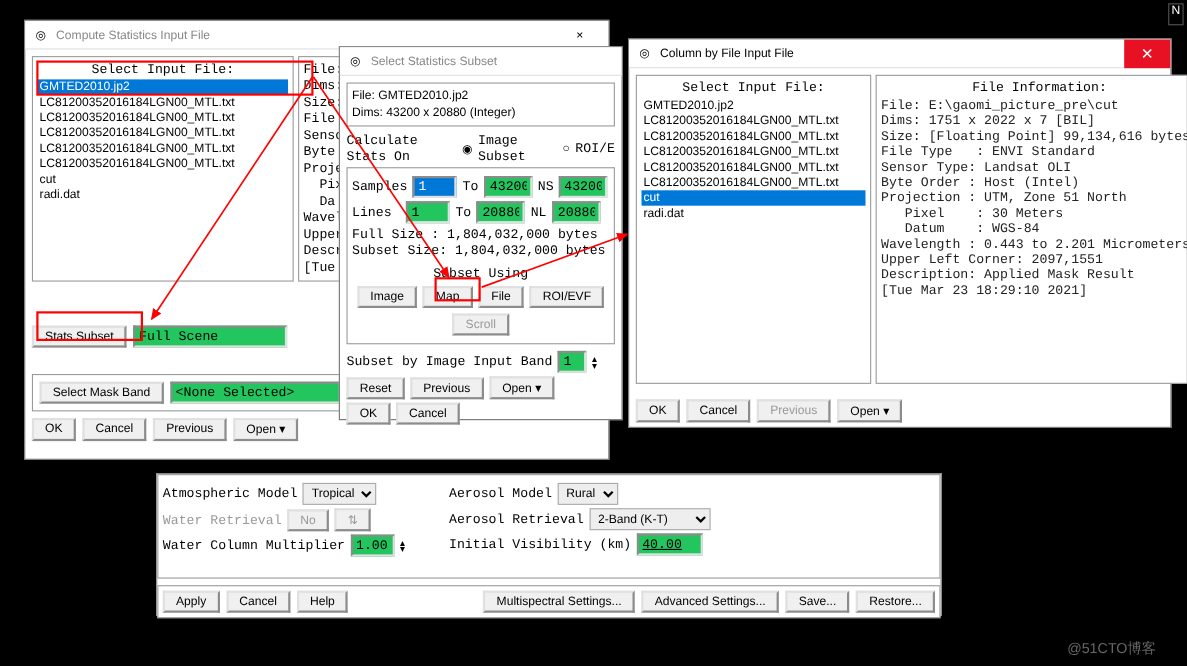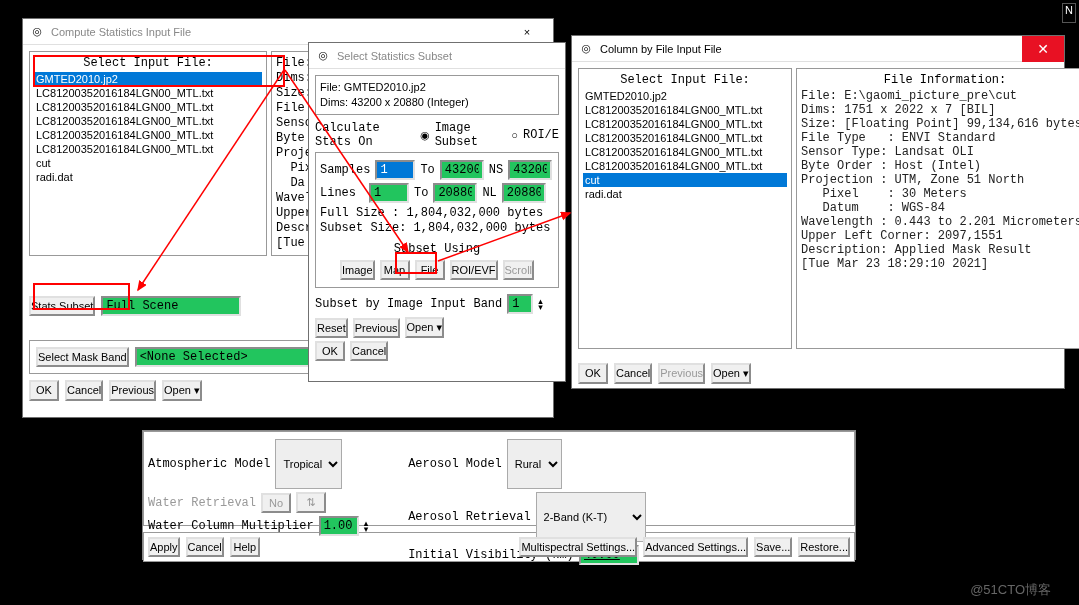--- a/index.html
+++ b/index.html
@@ -10,26 +10,26 @@
 .titlebar .icon{width:16px;height:16px;margin-right:6px;display:flex;align-items:center;justify-content:center}
 .titlebar .title{flex:1;color:#888}
 .titlebar.active .title{color:#000}
 .content{padding:6px}
 .panel{border:1.5px solid #999;padding:4px;margin-bottom:6px;background:#fff}
 .panel-title{text-align:center;font-family:"Courier New",monospace;font-size:12px;margin-bottom:2px}
 .listbox{height:170px;overflow:auto;font-family:"Courier New",monospace;font-size:12px;line-height:14px}
 .listbox .item{padding:0 2px;white-space:nowrap}
 .listbox .item.sel{background:#0078d7;color:#fff}
 .mono{font-family:"Courier New",monospace;font-size:12px;line-height:15px}
-.btn{display:inline-block;border:2px outset #e0e0e0;background:#f0f0f0;padding:2px 0;font-size:11px;cursor:default;min-width:30px;text-align:center}
+.btn{display:inline-block;border:2px outset #e0e0e0;background:#f0f0f0;padding:2px 10px;font-size:11px;cursor:default;min-width:30px;text-align:right}
 .btn.disabled{color:#999}
 input.txt{border:2px inset #e0e0e0;padding:1px 3px;font-family:"Courier New",monospace;font-size:12px;background:#22c55e}
 .row{display:flex;align-items:center;gap:5px;margin:3px 0}
 .lbl{font-family:"Courier New",monospace;font-size:12px}
-select{border:1px solid #aaa;background:#eee;font-size:11px;padding:17px 3px}
+select{border:1px solid #aaa;background:#eee;font-size:11px;padding:2px 3px}
 .redbox{border:2px solid red;position:absolute;pointer-events:none}
 svg.arrows{position:absolute;top:0;left:0;pointer-events:none}
 .watermark{position:absolute;right:28px;bottom:6px;color:#666;font-size:13px}
 .info{font-family:"Courier New",monospace;font-size:12px;line-height:14px;white-space:pre;color:#222}
 .closebox{position:absolute;right:0;top:0;width:42px;height:26px;background:#e81123;color:#fff;display:flex;align-items:center;justify-content:center;font-size:14px}
 </style>
 </head>
 <body>
 
 <div class="window" style="left:22px;top:18px;width:532px;height:400px">

